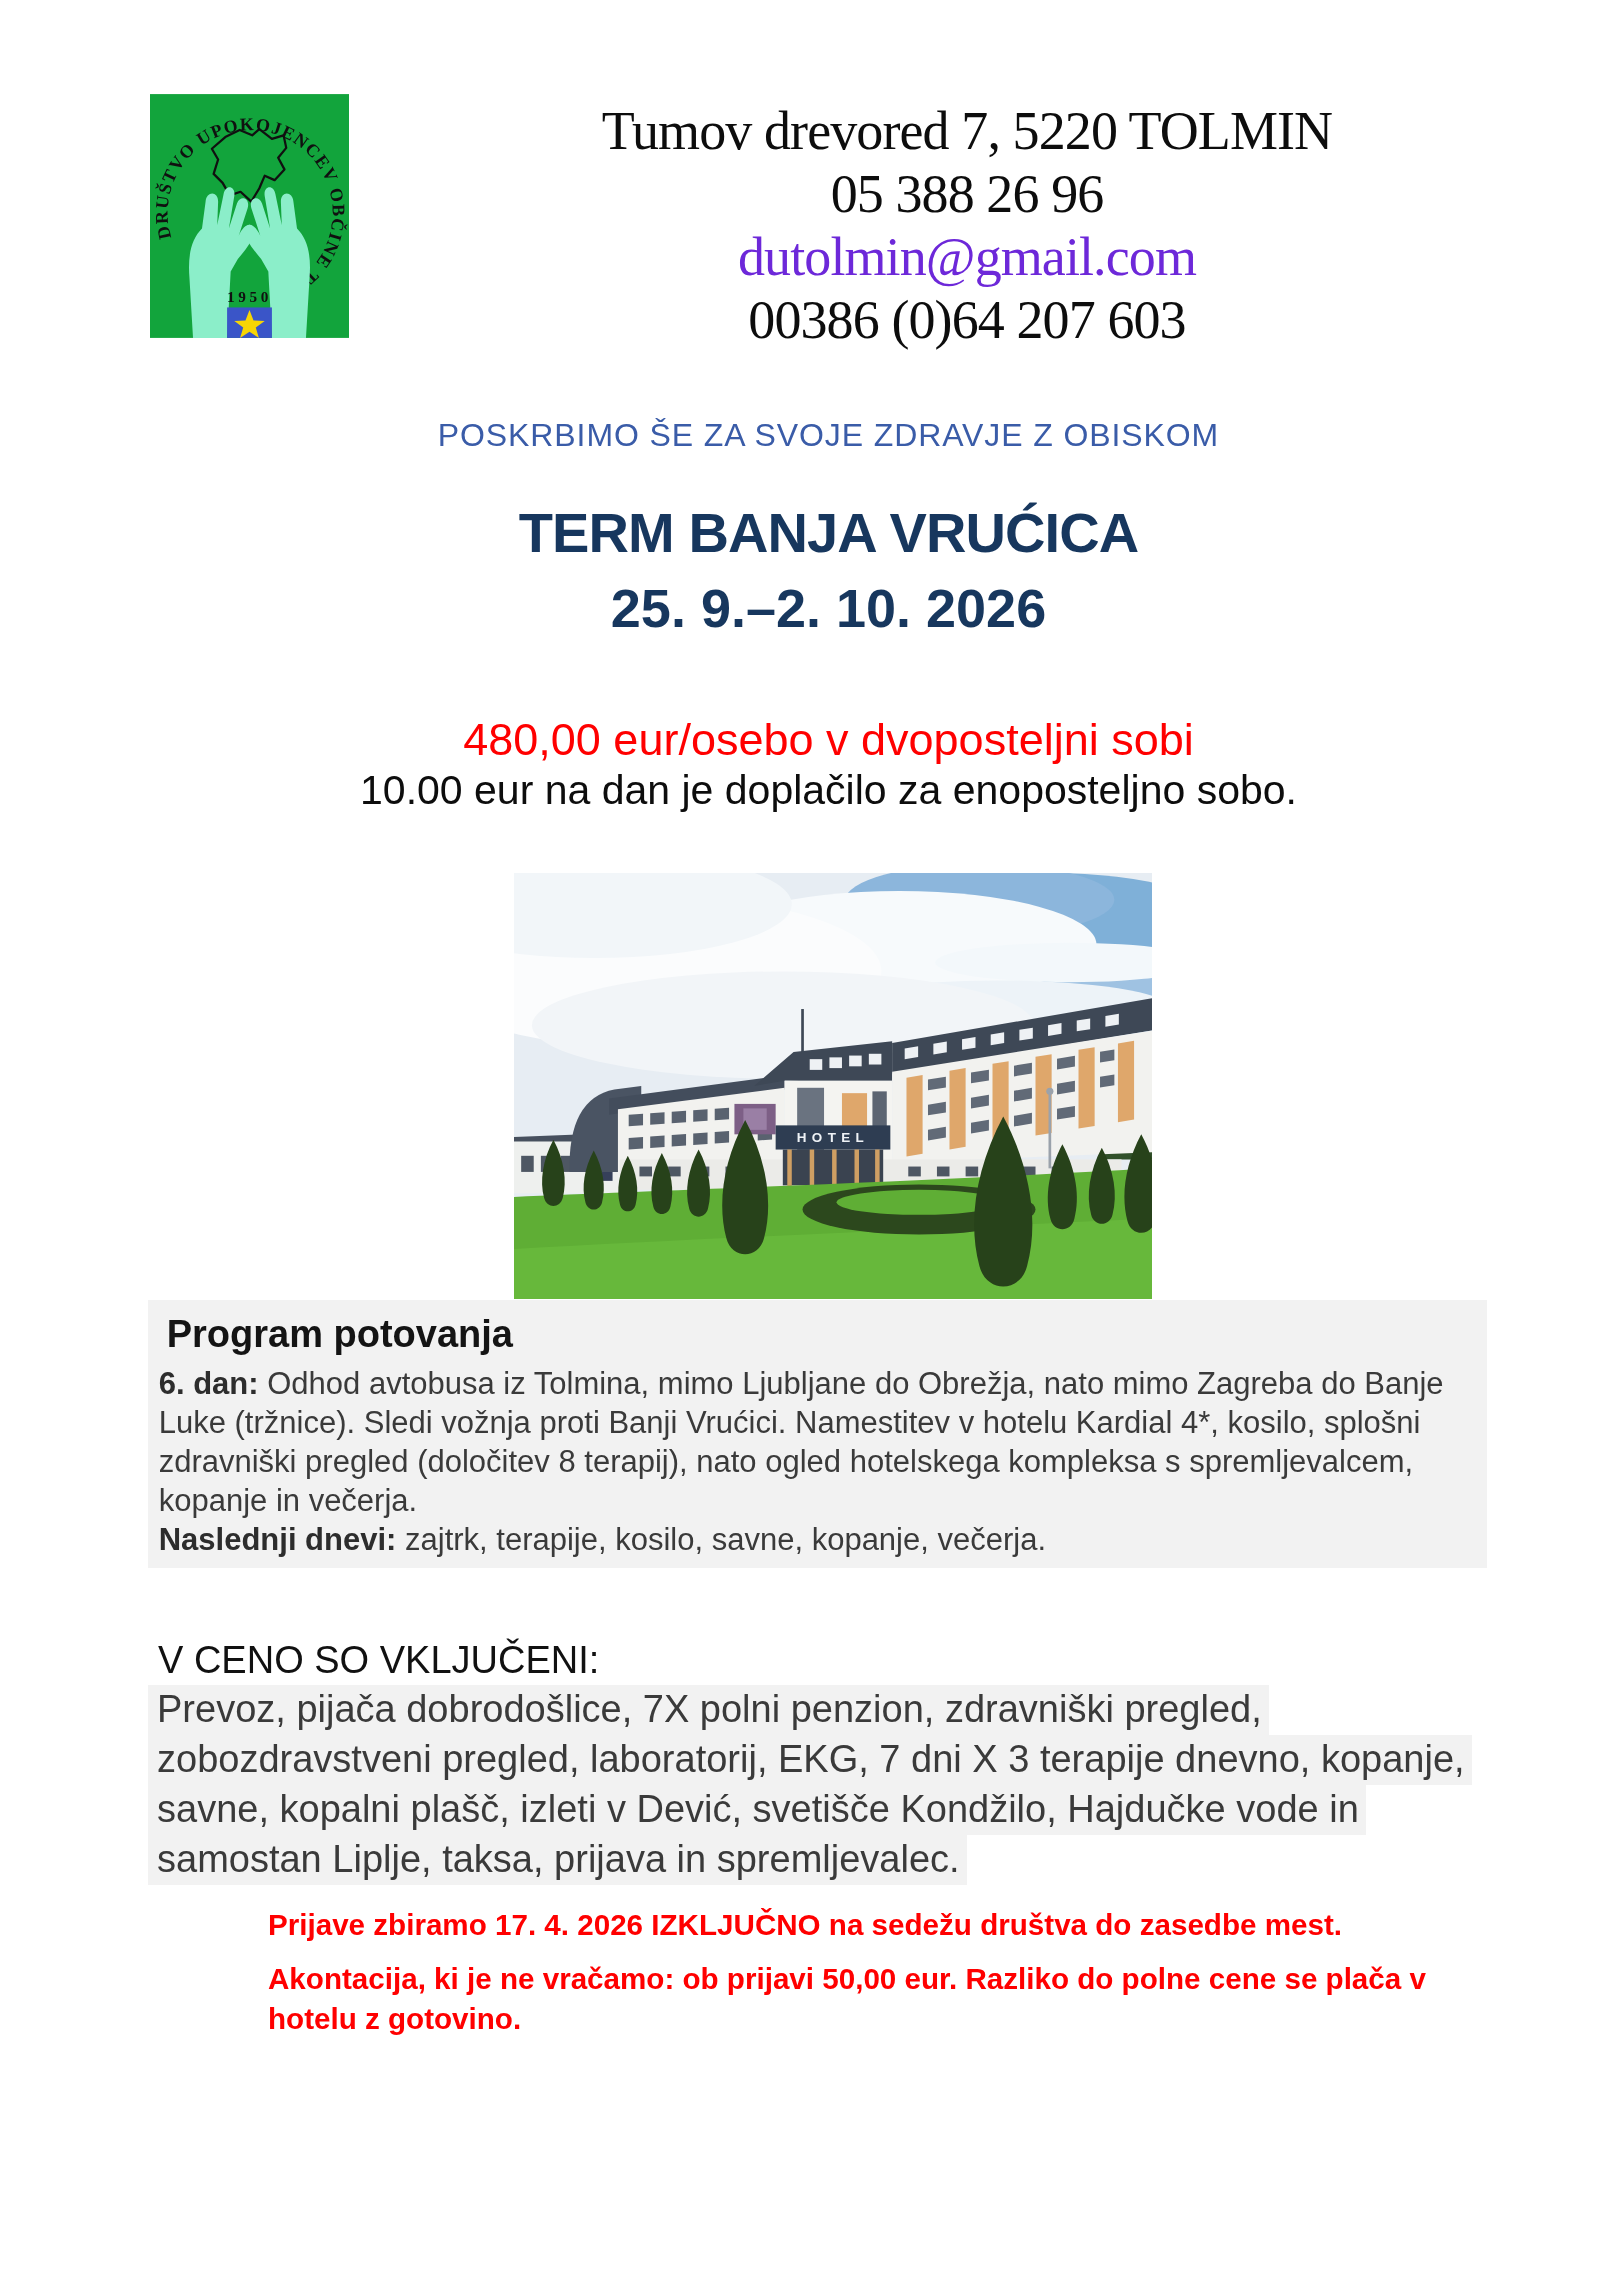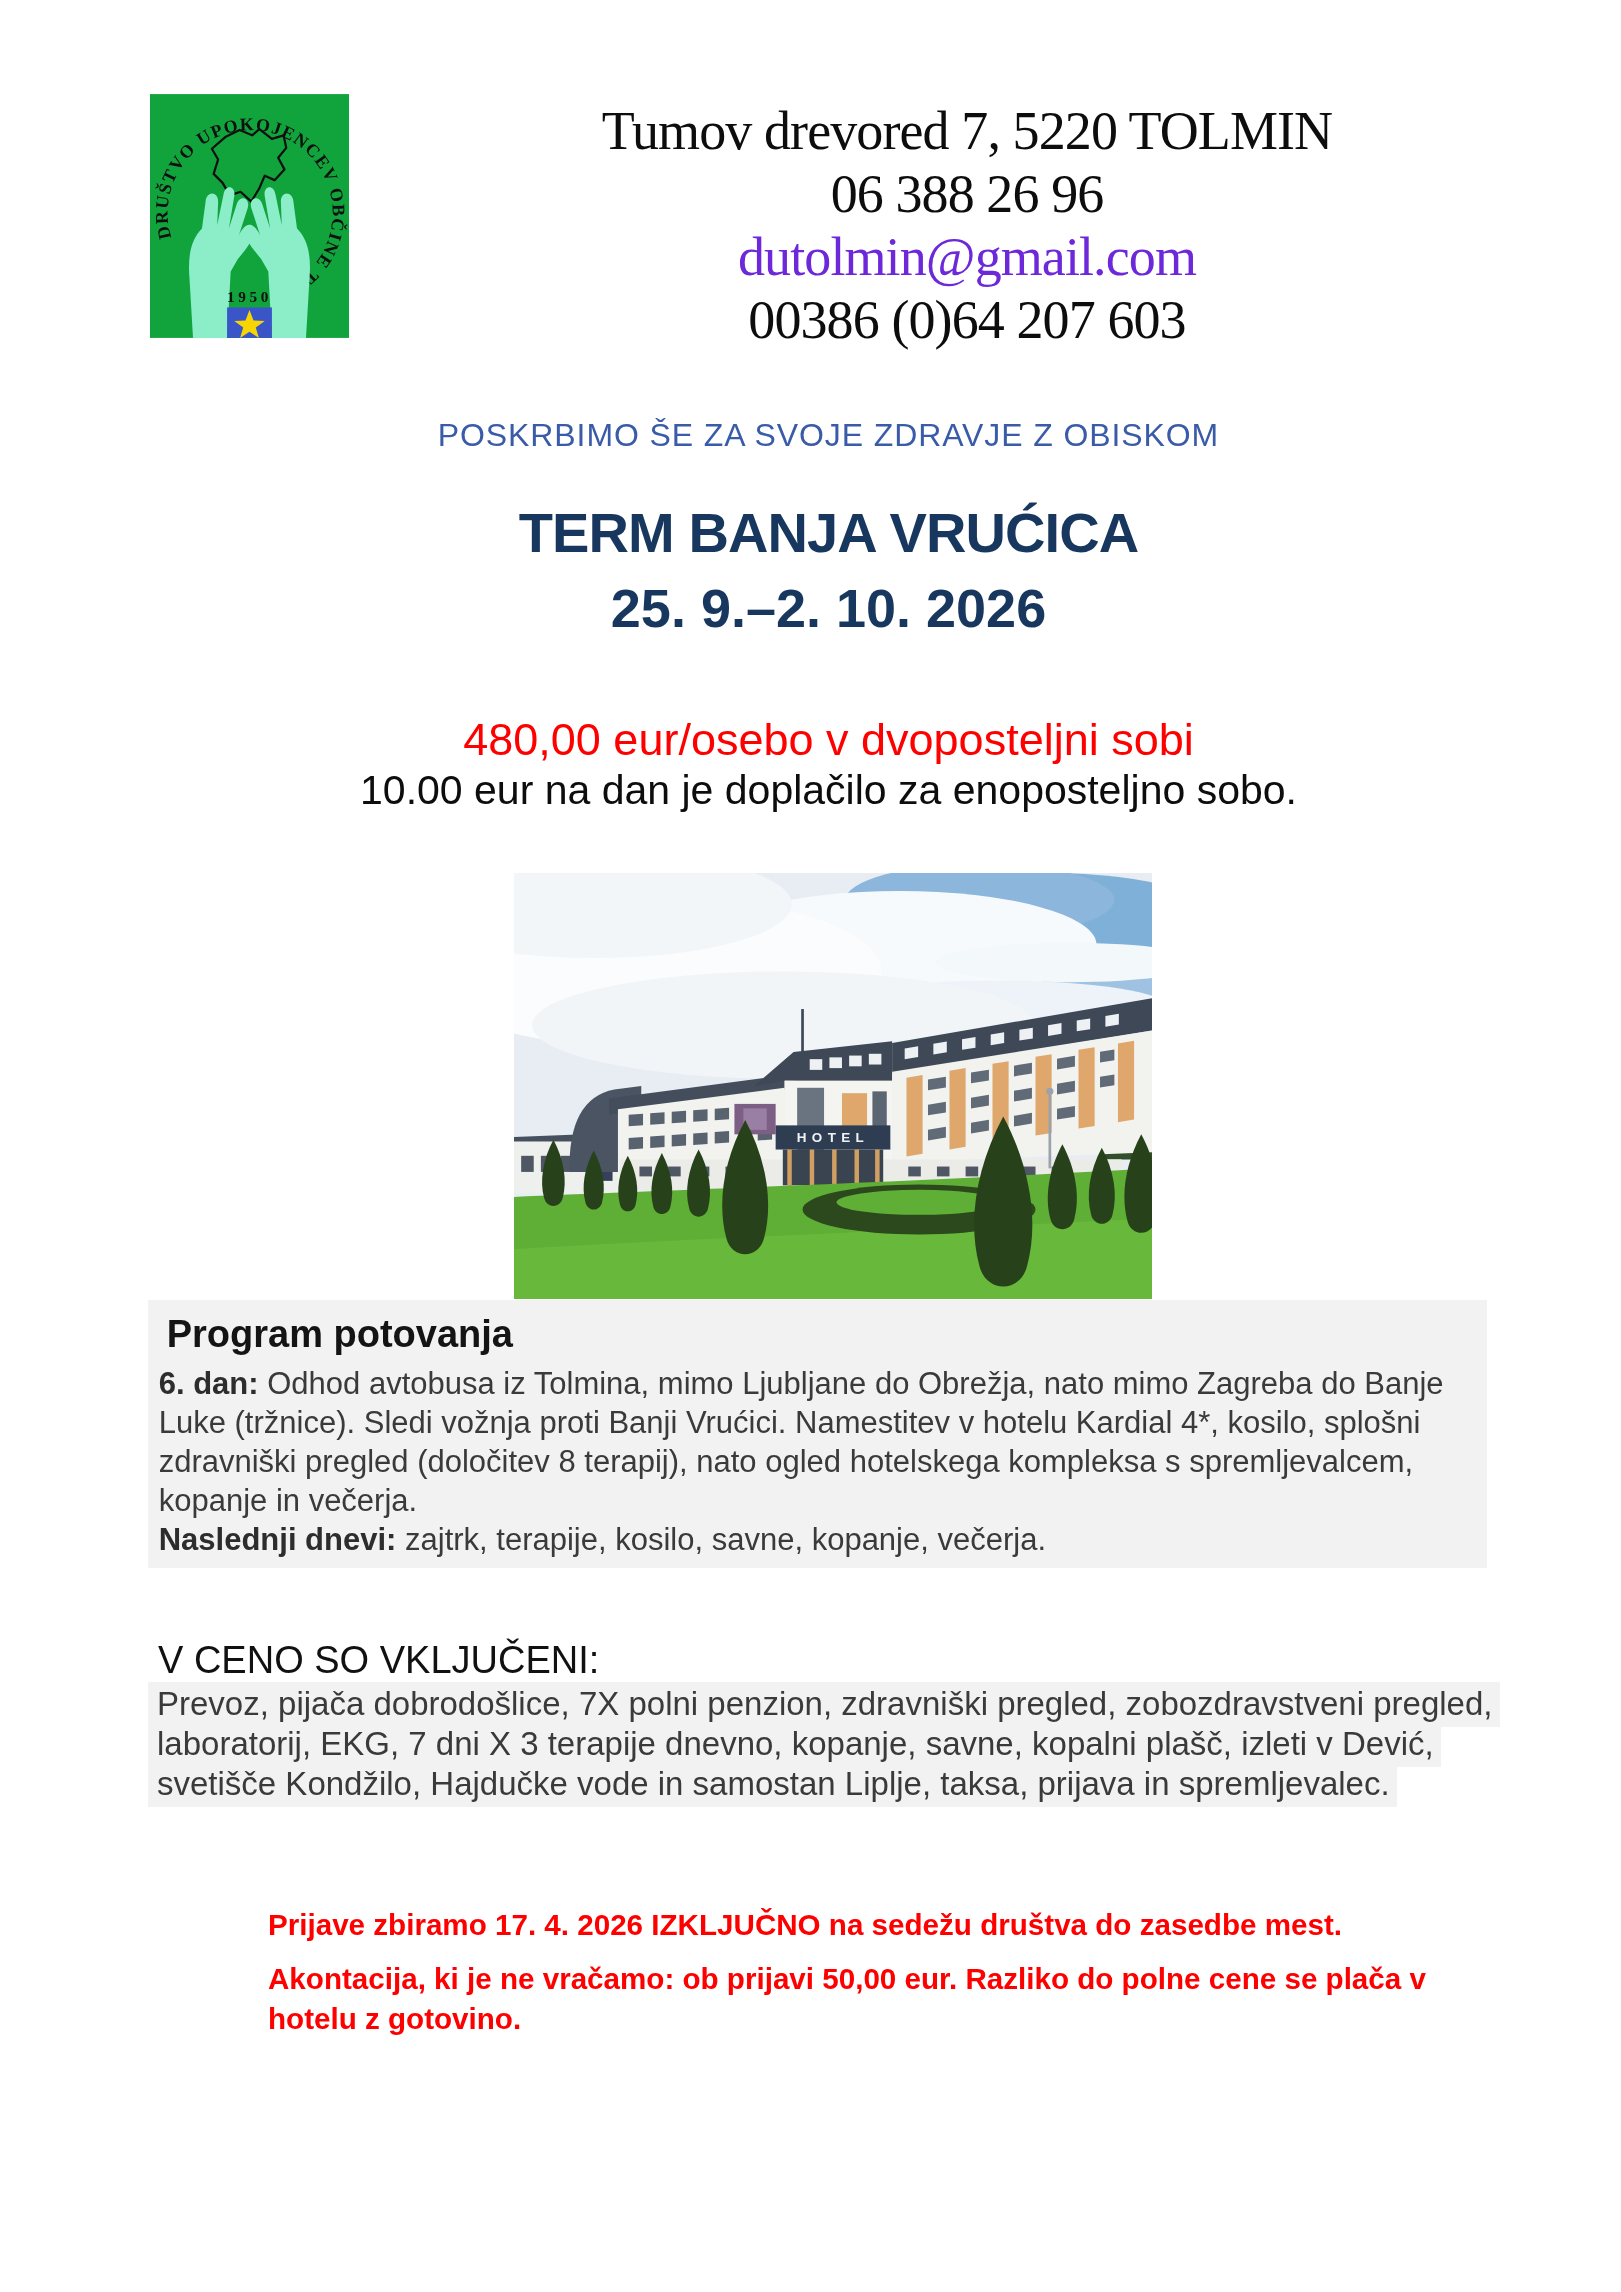--- a/index.html
+++ b/index.html
@@ -24,21 +24,21 @@
   .photo svg{display:block;width:100%;height:100%;}
 
   .program{position:absolute;left:148px;top:1300px;width:1339px;box-sizing:border-box;
            background:#f2f2f2;padding:5.4px 12.5px 9px 10.7px;color:#3a3a3a;}
   .program h2{margin:8px;font-size:38px;line-height:43px;color:#141414;font-weight:bold;}
   .program p{margin:0;font-size:31px;line-height:39px;}
   .program b{color:#2d2d2d;}
 
   .included-heading{position:absolute;left:158px;top:1639px;font-size:38px;color:#111;}
   .included{position:absolute;left:148px;top:1684px;width:1375px;
-            font-size:33px;line-height:40px;color:#3a3a3a;}
+            font-size:38px;line-height:50px;color:#3a3a3a;}
   .included .hl{background:#f2f2f2;padding:2.7px 7.2px 4.5px 9px;
                 -webkit-box-decoration-break:clone;box-decoration-break:clone;}
 
   .notice{position:absolute;left:254px;top:1891px;width:1209px;
           font-size:29.6px;line-height:40px;font-weight:bold;color:#ff0000;}
   .notice div{margin:14px;}
 
   .logo{position:absolute;left:150px;top:94px;width:199px;height:244px;}
   .logo svg{display:block;width:100%;height:100%;}
 </style>
@@ -70,21 +70,21 @@
       <text x="111" y="232" text-anchor="middle" font-family="Liberation Serif, serif" font-size="17" font-weight="bold" letter-spacing="4" fill="#101010">1950</text>
       <g>
         <rect x="86" y="238" width="50" height="34" fill="#3a55c8"></rect>
         <path d="M 111 241 L 115.5 252.5 L 128 253 L 118 260.5 L 121.5 272 L 111 265 L 100.5 272 L 104 260.5 L 94 253 L 106.5 252.5 Z" fill="#f7d504"></path>
       </g>
     </svg>
   </div>
 
   <div class="contact">
     <div class="line">Tumov drevored 7, 5220 TOLMIN</div>
-    <div class="line">06 388 26 96</div>
+    <div class="line">05 388 26 96</div>
     <div class="line"><a>dutolmin@gmail.com</a></div>
     <div class="line">00386 (0)64 207 603</div>
   </div>
 
   <div class="center-col tagline">POSKRBIMO ŠE ZA SVOJE ZDRAVJE Z OBISKOM</div>
   <div class="center-col title-main">TERM BANJA VRUĆICA</div>
   <div class="center-col title-dates">25. 9.–2. 10. 2026</div>
   <div class="center-col price-main">480,00 eur/osebo v dvoposteljni sobi</div>
   <div class="center-col price-sub">10.00 eur na dan je doplačilo za enoposteljno sobo.</div>
 

